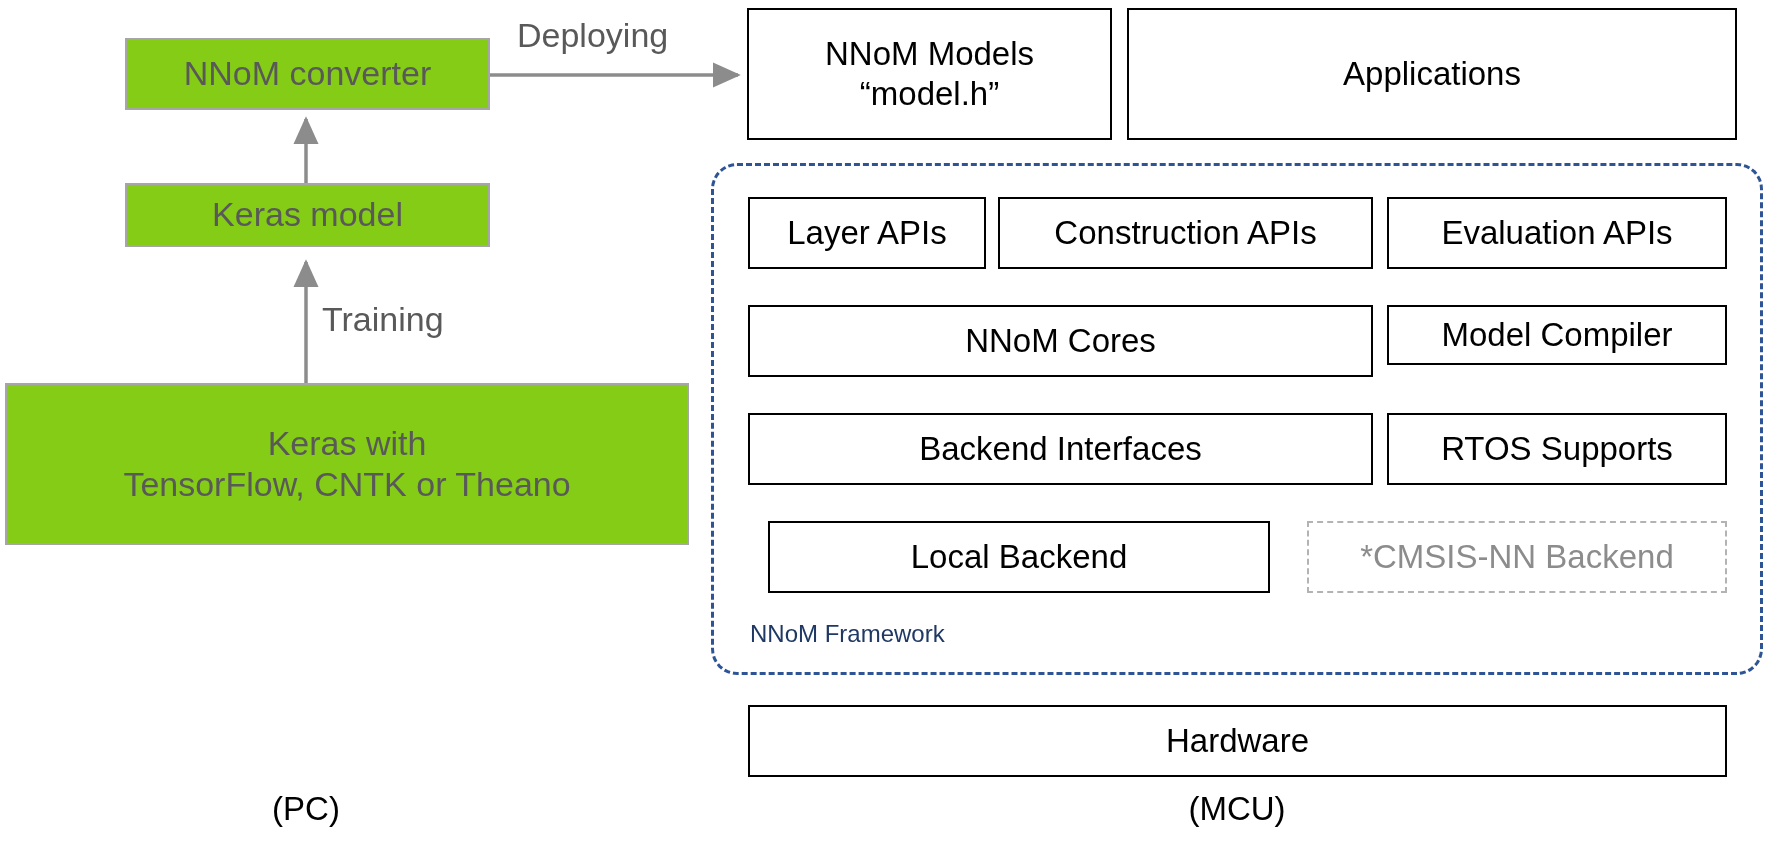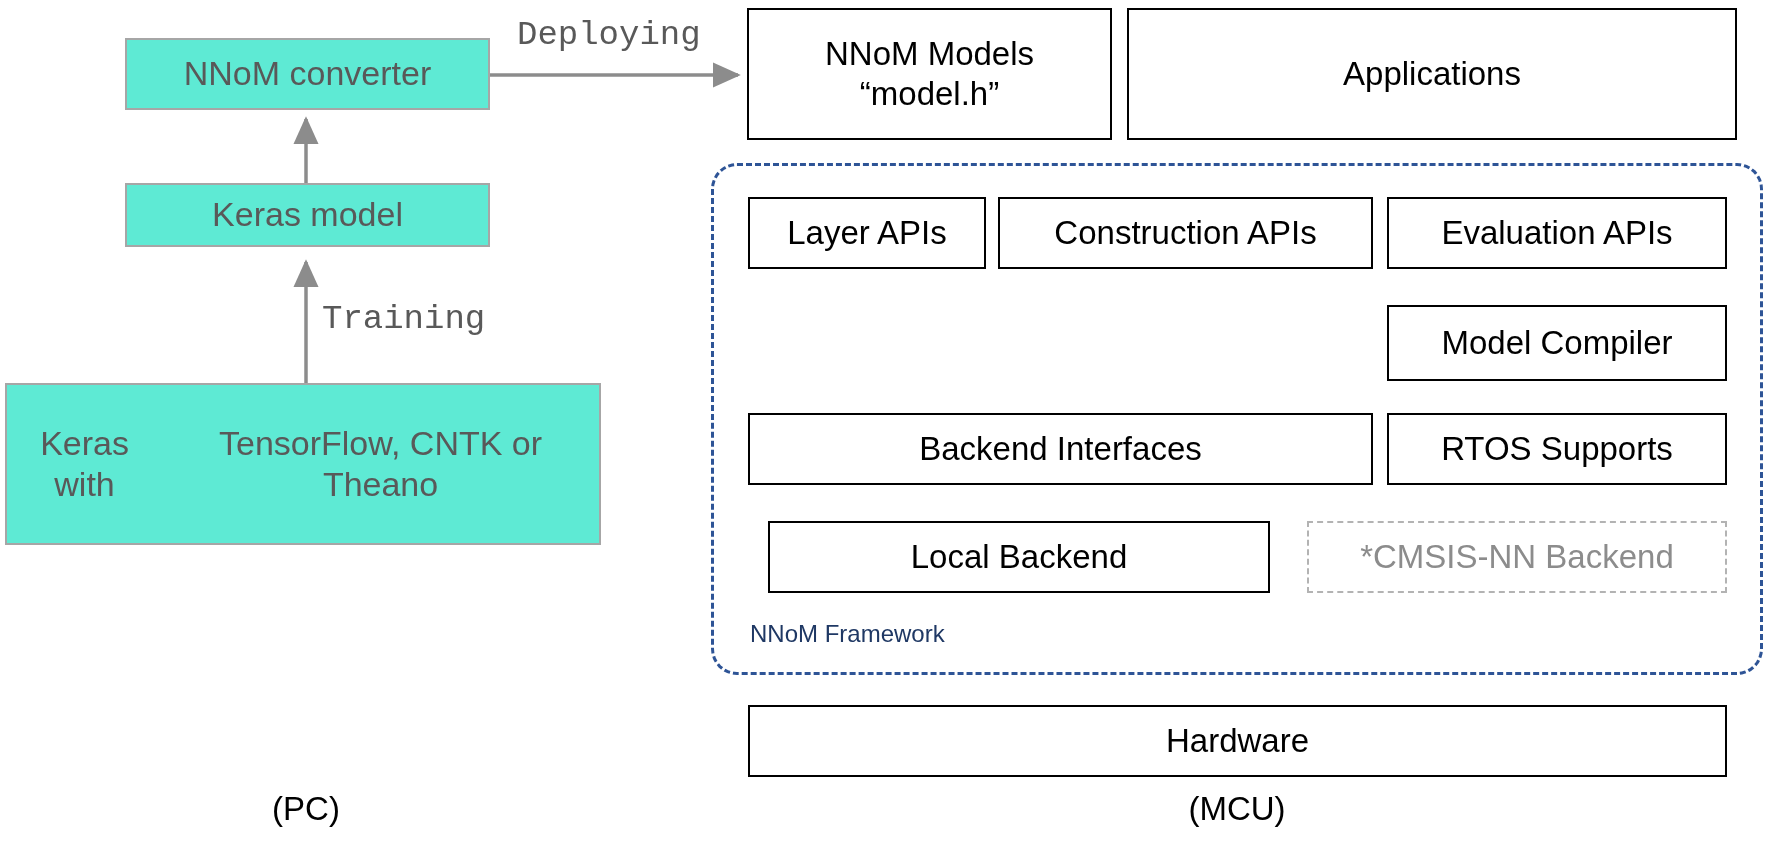--- a/index.html
+++ b/index.html
@@ -21,37 +21,36 @@
     width: 1778px;
     height: 858px;
   }
 
   
   .abs { position: absolute; box-sizing: border-box; }
 
   
   .pc-box {
     border: 2px solid #a6a6a6;
-    background: #5eead4;
+    background: #84cc16;
     color: #595959;
     display: flex;
     align-items: center;
     justify-content: center;
     text-align: center;
     font-size: 34px;
     line-height: 1.22;
     font-weight: 400;
   }
   .pc-box.two-line { font-size: 34px; }
 
   .pc-label {
     color: #595959;
     font-size: 34px;
     white-space: nowrap;
-    font-family: Liberation Mono, monospace;
   }
 
   
   .mcu-box {
     border: 2.5px solid #000000;
     background: #ffffff;
     color: #000000;
     display: flex;
     align-items: center;
     justify-content: center;
@@ -118,21 +117,21 @@
   </svg>
 
   <div class="abs pc-box" style="left:125px; top:38px; width:365px; height:72px;">
     <span>NNoM converter</span>
   </div>
 
   <div class="abs pc-box" style="left:125px; top:183px; width:365px; height:64px;">
     <span>Keras model</span>
   </div>
 
-  <div class="abs pc-box two-line" style="left:5px; top:383px; width:596px; height:162px; ">
+  <div class="abs pc-box two-line" style="left:5px; top:383px; width:684px; height:162px; flex-direction:column;">
     <span>Keras with</span>
     <span>TensorFlow, CNTK or Theano</span>
   </div>
 
   <div class="abs pc-label" style="left:322px; top:300px;">Training</div>
 
   <div class="abs pc-label" style="left:517px; top:16px;">Deploying</div>
 
   <div class="caption" style="left:206px; top:790px; width:200px;">(PC)</div>
 
@@ -150,21 +149,24 @@
   <div class="abs mcu-box" style="left:748px; top:197px; width:238px; height:72px;">
     <span>Layer APIs</span>
   </div>
   <div class="abs mcu-box" style="left:998px; top:197px; width:375px; height:72px;">
     <span>Construction APIs</span>
   </div>
   <div class="abs mcu-box" style="left:1387px; top:197px; width:340px; height:72px;">
     <span>Evaluation APIs</span>
   </div>
 
-  <div class="abs mcu-box" style="left:1387px; top:305px; width:340px; height:76px;">
+  <div class="abs mcu-box" style="left:748px; top:305px; width:625px; height:72px;">
+    <span>NNoM Cores</span>
+  </div>
+  <div class="abs mcu-box" style="left:1387px; top:305px; width:340px; height:60px;">
     <span>Model Compiler</span>
   </div>
 
   <div class="abs mcu-box" style="left:748px; top:413px; width:625px; height:72px;">
     <span>Backend Interfaces</span>
   </div>
   <div class="abs mcu-box" style="left:1387px; top:413px; width:340px; height:72px;">
     <span>RTOS Supports</span>
   </div>
 

